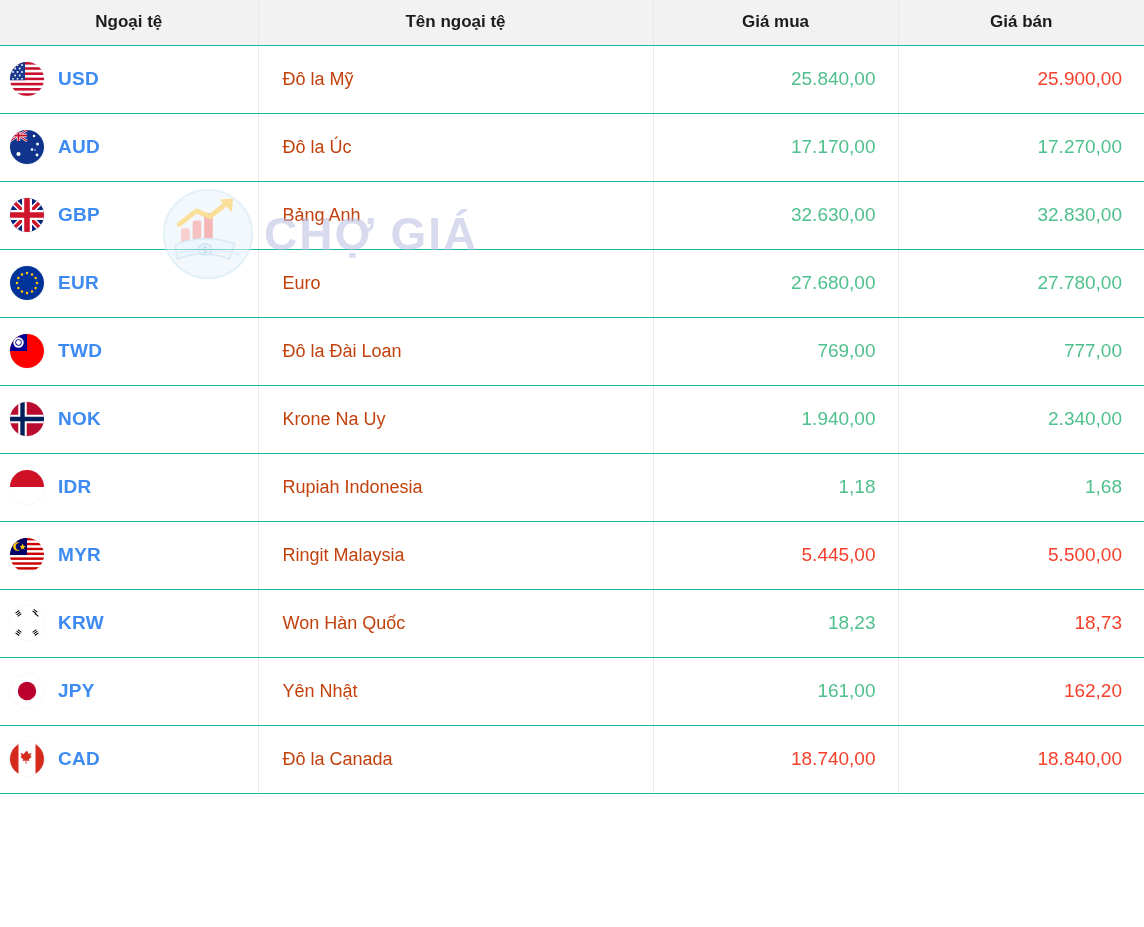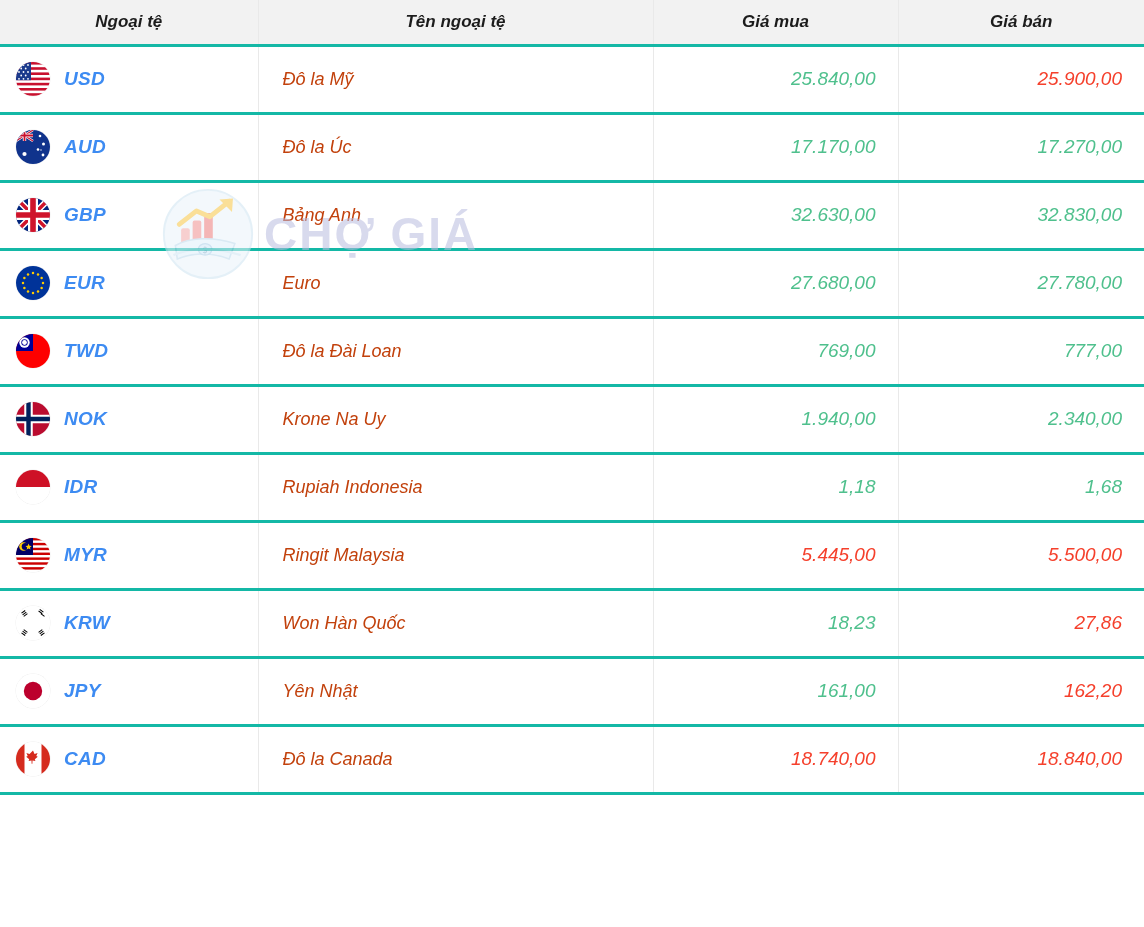--- a/index.html
+++ b/index.html
@@ -44,23 +44,22 @@
   
   table.fx {
     position: relative;
     z-index: 1;
     width: 1144px;
     border-collapse: collapse;
     table-layout: fixed;
   }
   table.fx th, table.fx td {
     border-right: 1px solid #e9e9e9;
-    border-bottom: 3px solid #14b8a6;
+    border-bottom: 1px solid #14b8a6;
     vertical-align: middle;
-    font-style: italic;
   }
   table.fx th:last-child, table.fx td:last-child { border-right: none; }
 
   thead th {
     background: #f2f2f2;
     height: 45px;
     font-size: 17px;
     font-weight: 700;
     color: #1c1c1c;
     text-align: center;
@@ -68,21 +67,21 @@
   }
 
   col.c-code { width: 258px; }
   col.c-name { width: 395px; }
   col.c-buy  { width: 245px; }
   col.c-sell { width: 246px; }
 
   tbody tr { height: 68px; }
   tbody td { height: 68px; background: transparent; padding-left: 40px; }
 
-  td.code-cell { padding-left: 16px; }
+  td.code-cell { padding-left: 10px; }
   .code-inner { display: flex; align-items: center; gap: 14px; }
   .code-label {
     font-size: 19px;
     font-weight: 700;
     color: #3d8bf2;
     letter-spacing: 0.3px;
   }
   td.name-cell {
     padding-left: 24px;
     font-size: 18px;
@@ -363,21 +362,21 @@
         <path d="M26.3 7.7 L22.6 5 M27.4 6.1 L23.7 3.4 M28.5 10.4 L24.8 7.7"></path>
         <path d="M9.2 29.5 L5.5 26.8 M10.3 27.9 L6.6 25.2 M11.4 26.3 L7.7 23.6"></path>
       </g>
                 </svg>
               </span>
               <span class="code-label">KRW</span>
             </div>
           </td>
           <td class="name-cell">Won Hàn Quốc</td>
           <td class="price-cell up">18,23</td>
-          <td class="price-cell down">27,86</td>
+          <td class="price-cell down">18,73</td>
         </tr>
         <tr>
           <td class="code-cell">
             <div class="code-inner">
               <span class="flag">
                 <svg viewBox="0 0 34 34">
                   <rect width="34" height="34" fill="#fff"></rect>
       <circle cx="17" cy="17" r="9.2" fill="#bc002d"></circle>
                 </svg>
               </span>

